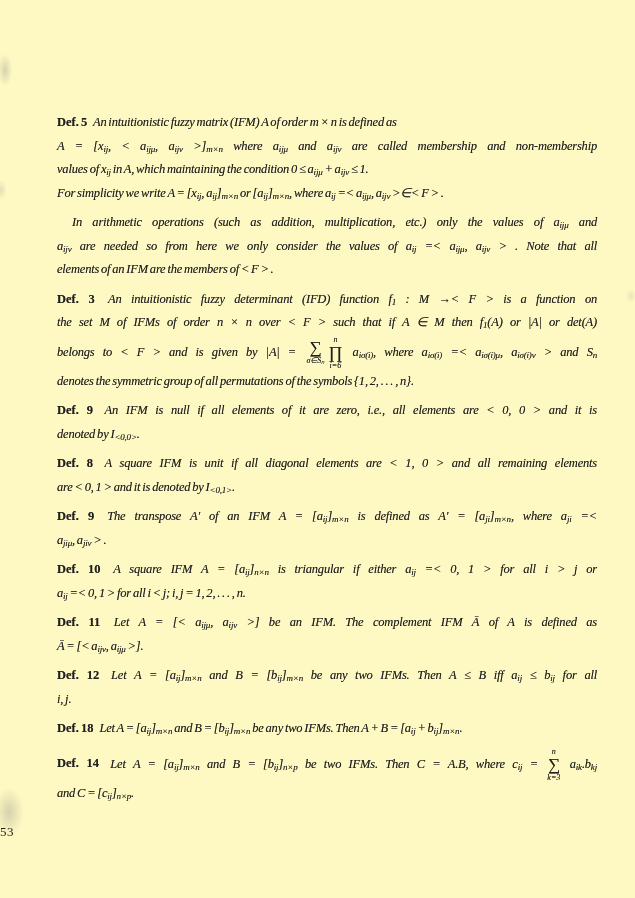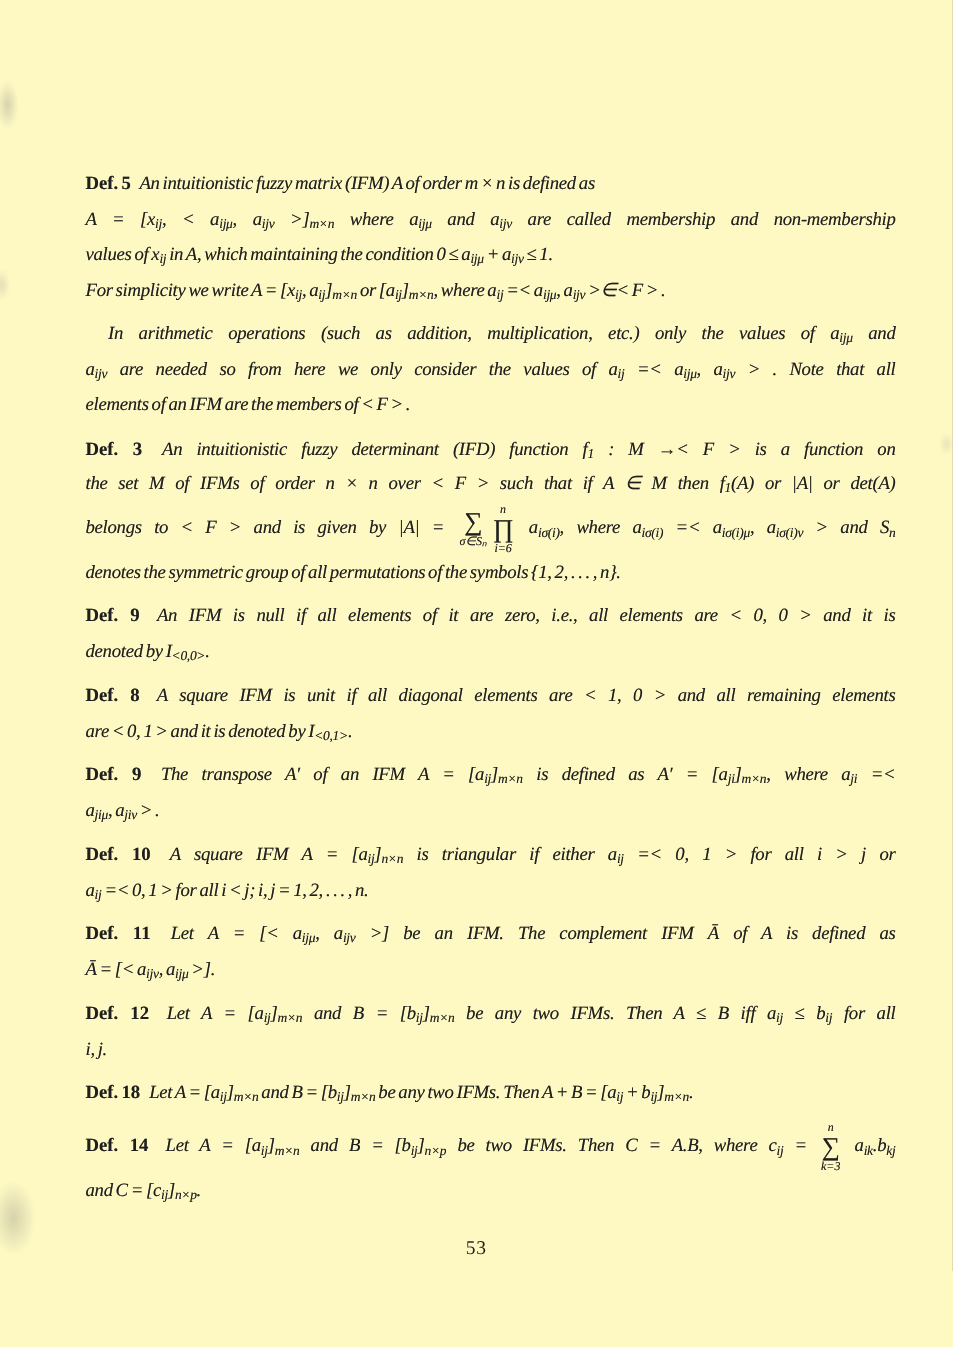--- a/index.html
+++ b/index.html
@@ -43,21 +43,21 @@
     line-height:1;
     margin:0 2px;
     font-style:normal;
   }
   .bigop .opsym{font-size:17px;line-height:1;}
   .bigop .lim{font-size:8px;line-height:1.15;font-style:italic;letter-spacing:0;word-spacing:0;}
   .bigop .lim:empty{display:none;}
   .pagenum{
     position:absolute;
     left:0;right:0;top:824px;
-    text-align:center;
+    text-align:left;
     font-size:13px;
     font-style:normal;
     letter-spacing:0.5px;
   }
   .smudge{position:absolute;pointer-events:none;}
   .s1{left:-5px;top:48px;width:20px;height:44px;
       background:radial-gradient(closest-side,rgba(125,125,125,0.30),rgba(125,125,125,0) 75%);}
   .s2{left:-7px;top:176px;width:16px;height:28px;
       background:radial-gradient(closest-side,rgba(135,135,135,0.22),rgba(135,135,135,0) 75%);}
   .s3{left:-10px;top:780px;width:38px;height:64px;

